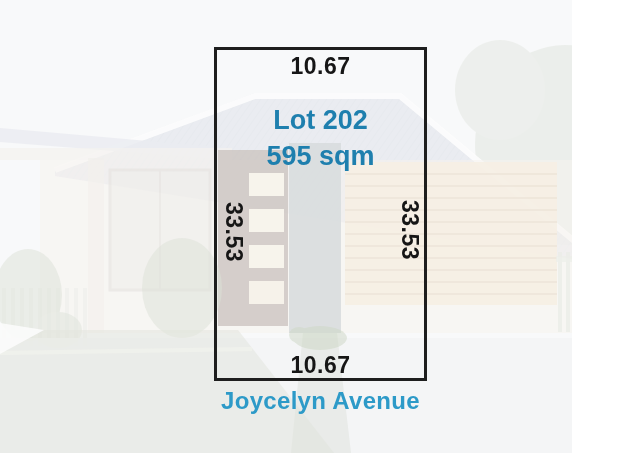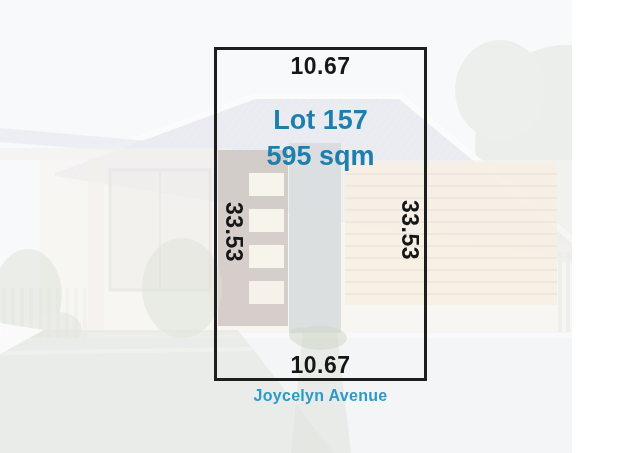--- a/index.html
+++ b/index.html
@@ -19,21 +19,21 @@
     font-weight:bold;font-size:23px;letter-spacing:.5px;white-space:nowrap;
   }
   .dim-top{left:214px;top:53px;width:213px;text-align:center;}
   .dim-bottom{left:214px;top:352px;width:213px;text-align:center;}
   .dim-left{left:233px;top:232px;transform:translate(-50%,-50%) rotate(90deg);}
   .dim-right{left:409px;top:230px;transform:translate(-50%,-50%) rotate(90deg);}
   .lot-info{position:absolute;left:214px;top:102px;width:213px;text-align:center;
     color:var(--lot-text,#1e7fae);font-weight:bold;font-size:27px;line-height:36px;}
   .street{
     position:absolute;left:214px;top:387px;width:213px;text-align:center;white-space:nowrap;
-    color:var(--street-text,#2d9ac8);font-weight:bold;font-size:16px;letter-spacing:.3px;
+    color:var(--street-text,#2d9ac8);font-weight:bold;font-size:24px;letter-spacing:.3px;
   }
 </style>
 </head>
 <body>
 
 <div class="canvas">
 
   <svg class="photo" viewBox="0 0 640 453" xmlns="http://www.w3.org/2000/svg" aria-hidden="true">
     <defs>
       <pattern id="rooftex" width="6" height="6" patternUnits="userSpaceOnUse" patternTransform="rotate(35)">
@@ -145,21 +145,21 @@
     </g>
   </svg>
 
   <div class="fade"></div>
 
   <div class="lot-rect"></div>
 
   <div class="dim dim-top">10.67</div>
 
   <div class="lot-info">
-    <div>Lot 157</div>
+    <div>Lot 202</div>
     <div>595 sqm</div>
   </div>
 
   <div class="dim dim-left">33.53</div>
   <div class="dim dim-right">33.53</div>
   <div class="dim dim-bottom">10.67</div>
 
   <div class="street">Joycelyn Avenue</div>
 </div>
 

